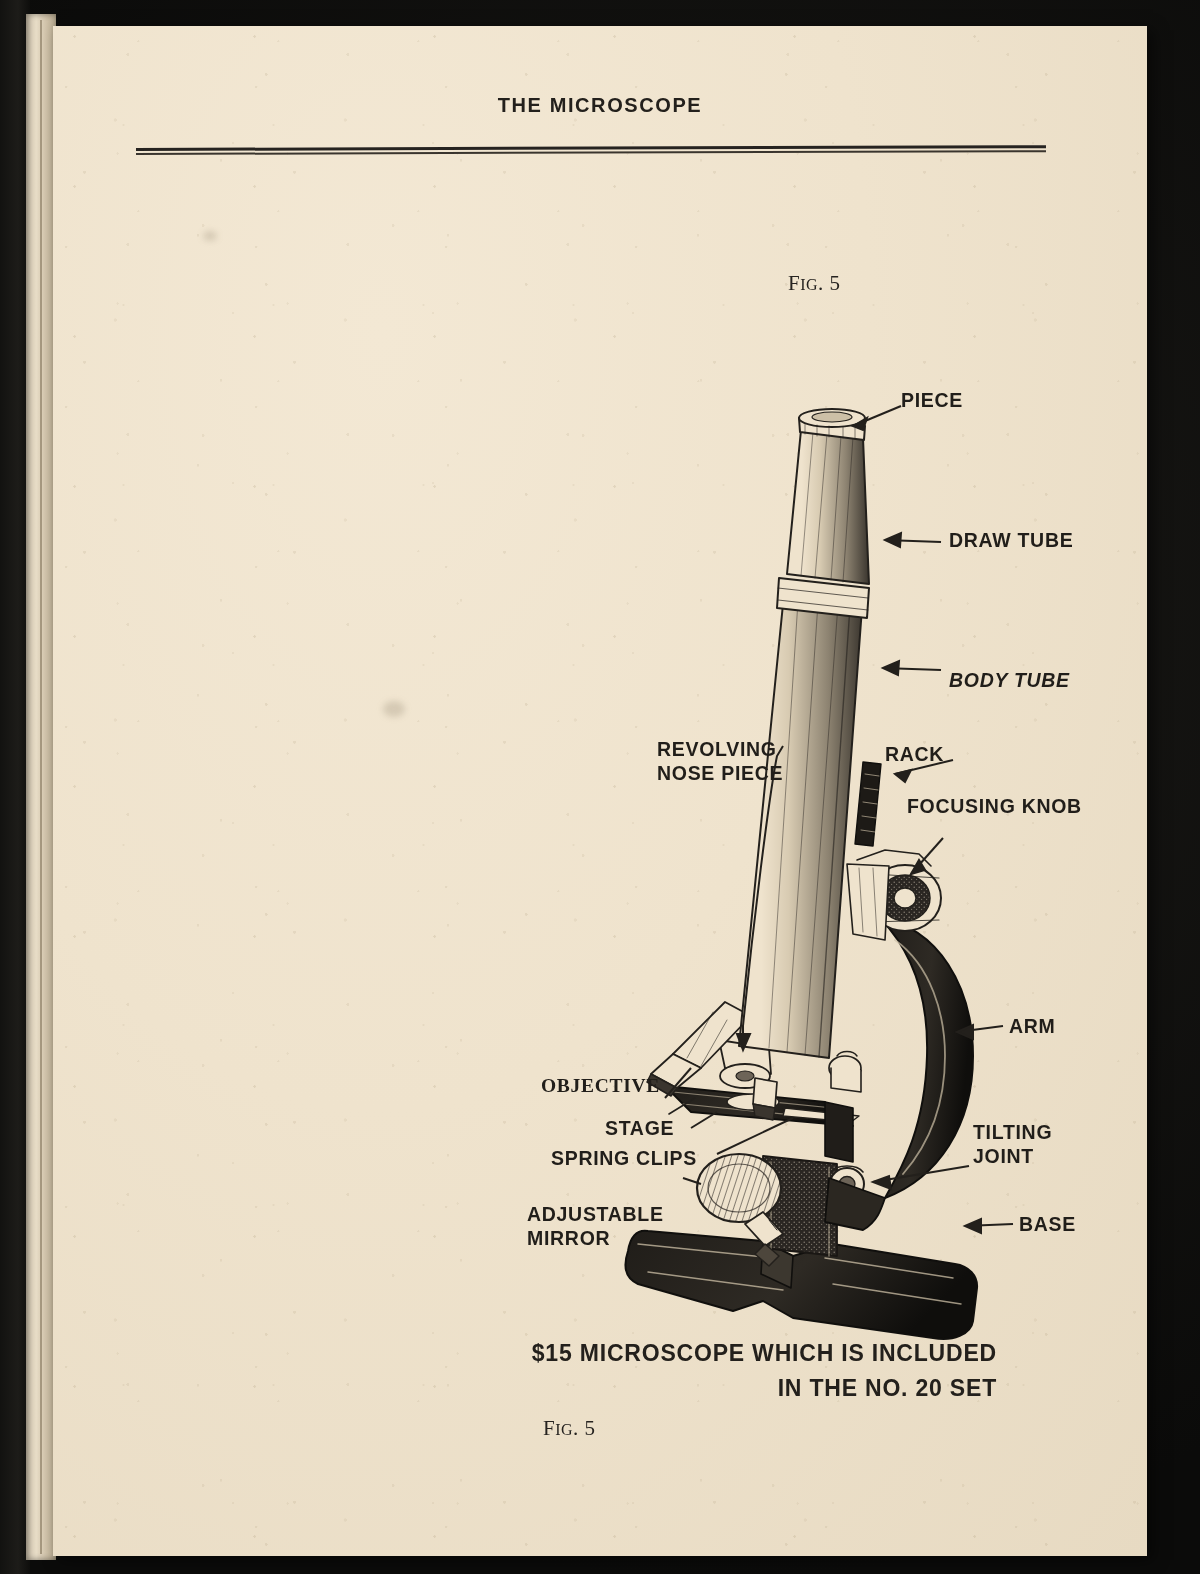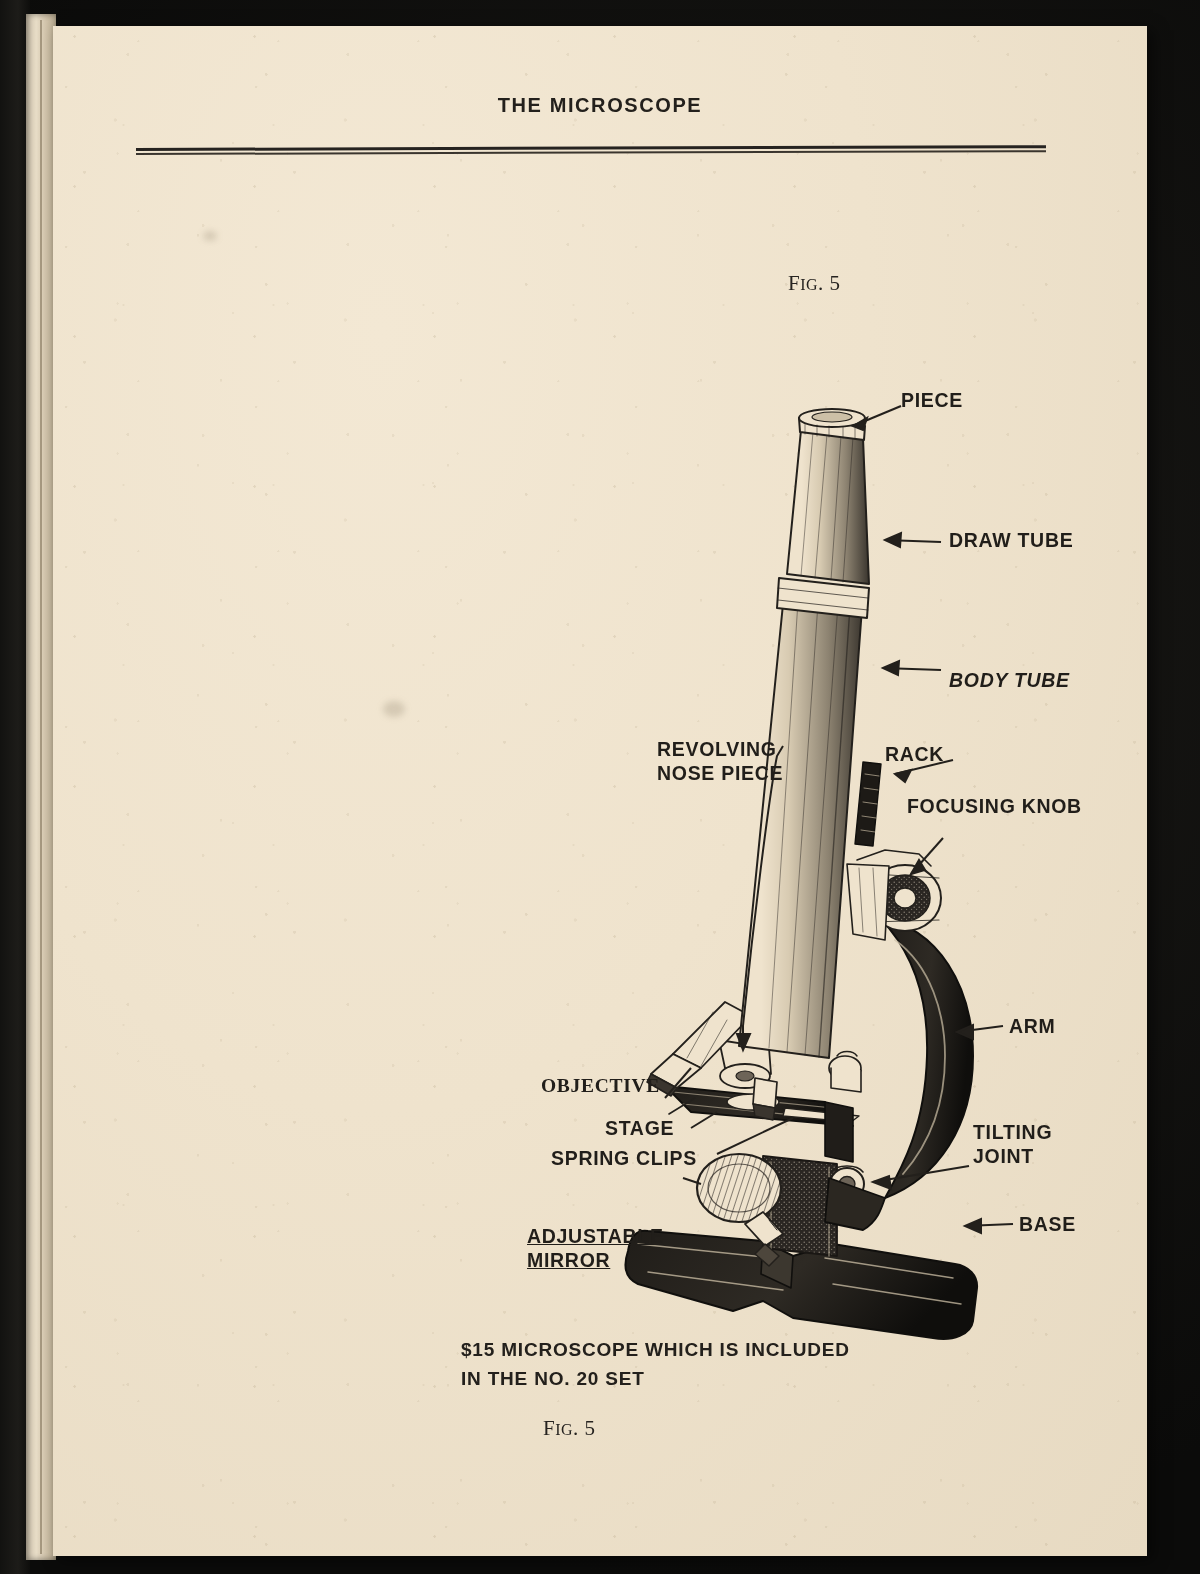--- a/index.html
+++ b/index.html
@@ -134,25 +134,25 @@
     left: 490px;
     top: 1390px;
     font-family: "Liberation Serif", serif;
     font-size: 21px;
     color: #262320;
     letter-spacing: 0.5px;
   }
   .fig-bottom .sc { font-size: 16px; }
   .caption {
     position: absolute;
-    left: 408px;
+    left: 424px;
     top: 1310px;
     width: 520px;
-    text-align: left;
-    font-size: 19px;
+    text-align: right;
+    font-size: 23px;
     font-weight: bold;
     letter-spacing: 0.8px;
     color: #23201c;
     line-height: 1.5;
   }
   
   .figure {
     position: absolute;
     left: 380px;
     top: 300px;
@@ -351,21 +351,21 @@
 
       <div class="lbl" style="left:224px; top:368px;margin-top:43px;">
         <div>REVOLVING</div>
         <div>NOSE PIECE</div>
       </div>
 
       <div class="lbl" style="left:108px; top:748px;font-family:Liberation Serif, serif;">OBJECTIVE</div>
       <div class="lbl" style="left:172px; top:790px;">STAGE</div>
       <div class="lbl" style="left:118px; top:820px;">SPRING CLIPS</div>
 
-      <div class="lbl" style="left:94px; top:898px;text-decoration:underline;">
+      <div class="lbl" style="left:94px; top:876px;">
         <div>ADJUSTABLE</div>
         <div>MIRROR</div>
       </div>
 
       <div class="lbl" style="left:540px; top:794px;">
         <div>TILTING</div>
         <div>JOINT</div>
       </div>
     </div>
 

